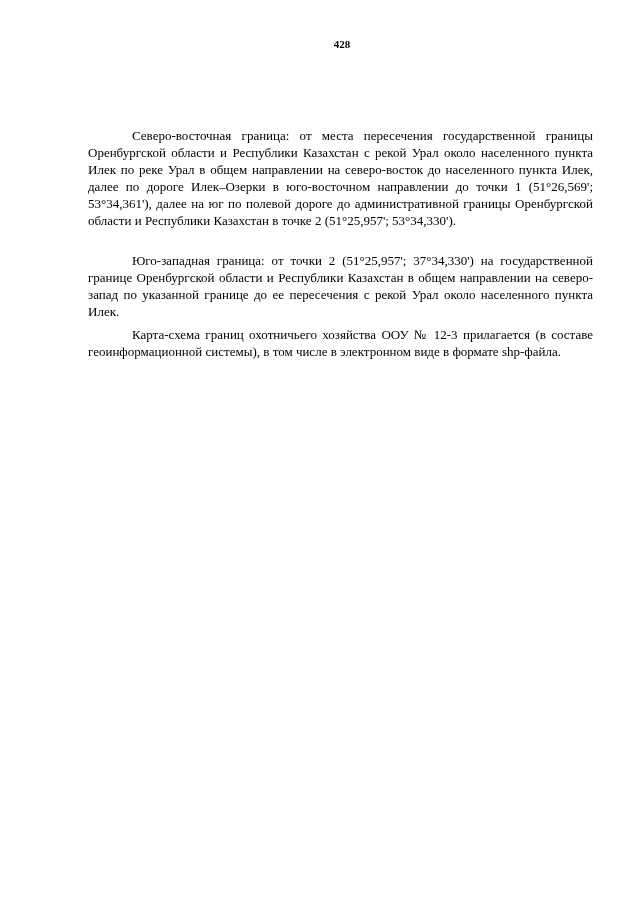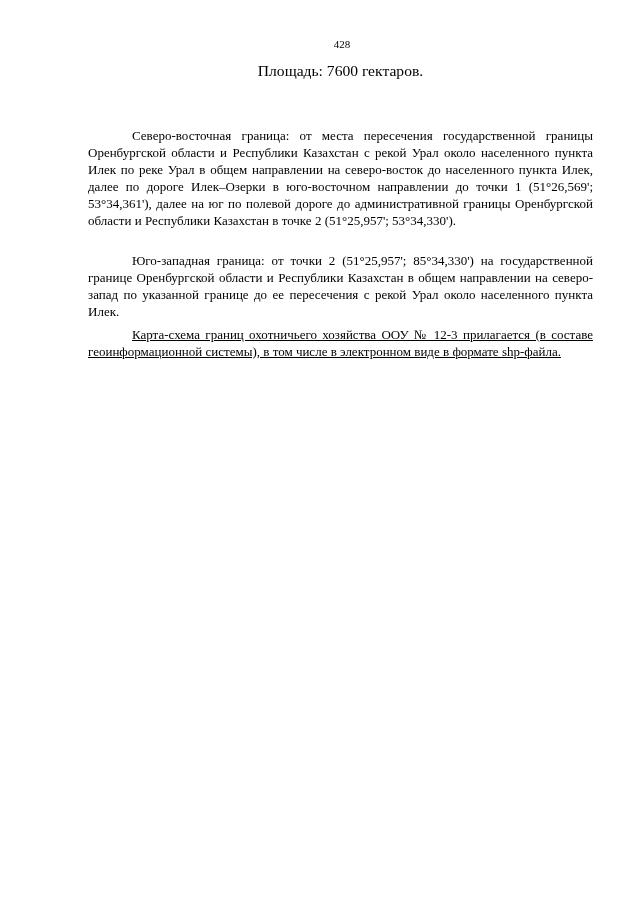--- a/index.html
+++ b/index.html
@@ -18,20 +18,21 @@
   .page-number {
     position: absolute;
     top: 38px;
     left: 0;
     width: 640px;
     text-align: center;
     font-size: 11px;
     line-height: 12px;
     padding-left: 44px;
     box-sizing: border-box;
+    font-weight: bold;
   }
   .heading {
     position: absolute;
     top: 62px;
     left: 88px;
     width: 505px;
     text-align: center;
     font-size: 15.6px;
     line-height: 17px;
   }
@@ -40,28 +41,27 @@
     position: absolute;
     left: 88px;
     width: 505px;
     font-size: 13px;
     line-height: 16.9px;
     text-align: justify;
     text-indent: 44px;
   }
   .p1 { top: 128px; }
   .p2 { top: 253px; }
-  .p3 { top: 327px; text-decoration: underline; }
+  .p3 { top: 327px; }
 </style>
 </head>
 <body>
 
 <div class="page-number">428</div>
 
 <div class="heading">
-  <div>Площадь: 7600 гектаров.</div>
 </div>
 
 <p class="body-text p1" style="margin:0;">Северо-восточная граница: от места пересечения государственной границы Оренбургской области и Республики Казахстан с рекой Урал около населенного пункта Илек по реке Урал в общем направлении на северо-восток до населенного пункта Илек, далее по дороге Илек–Озерки в юго-восточном направлении до точки 1 (51°26,569'; 53°34,361'), далее на юг по полевой дороге до административной границы Оренбургской области и Республики Казахстан в точке 2 (51°25,957'; 53°34,330').</p>
 
-<p class="body-text p2" style="margin:0;">Юго-западная граница: от точки 2 (51°25,957'; 85°34,330') на государственной границе Оренбургской области и Республики Казахстан в общем направлении на северо-запад по указанной границе до ее пересечения с рекой Урал около населенного пункта Илек.</p>
+<p class="body-text p2" style="margin:0;">Юго-западная граница: от точки 2 (51°25,957'; 37°34,330') на государственной границе Оренбургской области и Республики Казахстан в общем направлении на северо-запад по указанной границе до ее пересечения с рекой Урал около населенного пункта Илек.</p>
 
 <p class="body-text p3" style="margin:0;">Карта-схема границ охотничьего хозяйства ООУ № 12-3 прилагается (в составе геоинформационной системы), в том числе в электронном виде в формате shp-файла.</p>
 
 </body></html>

